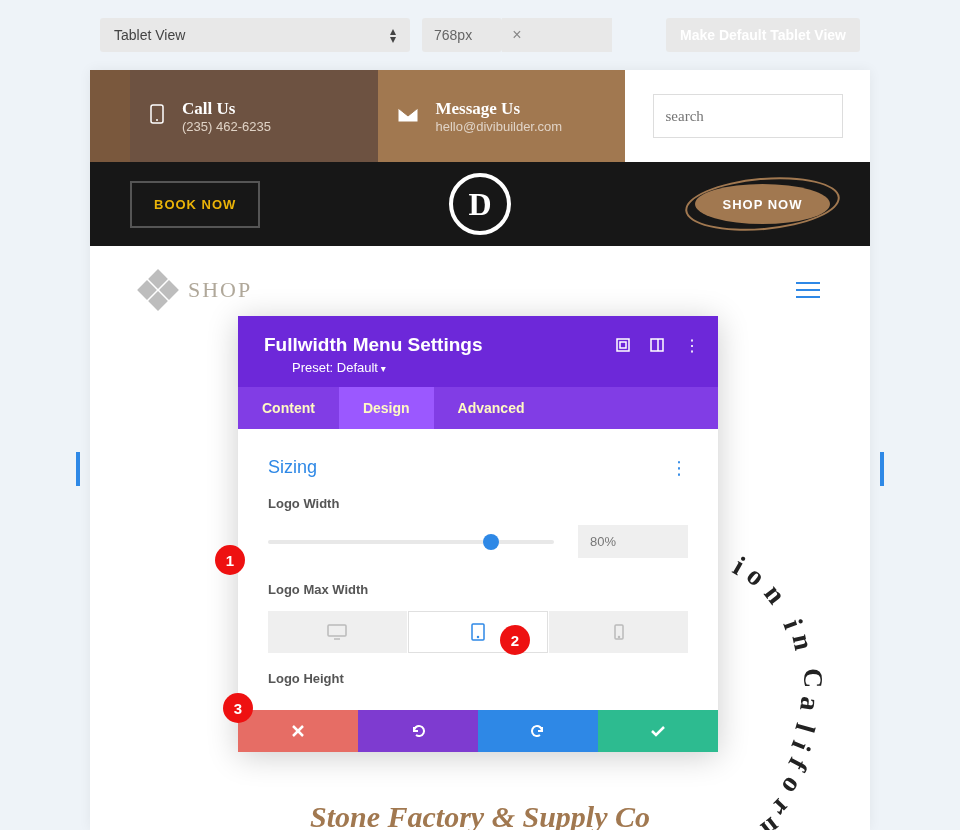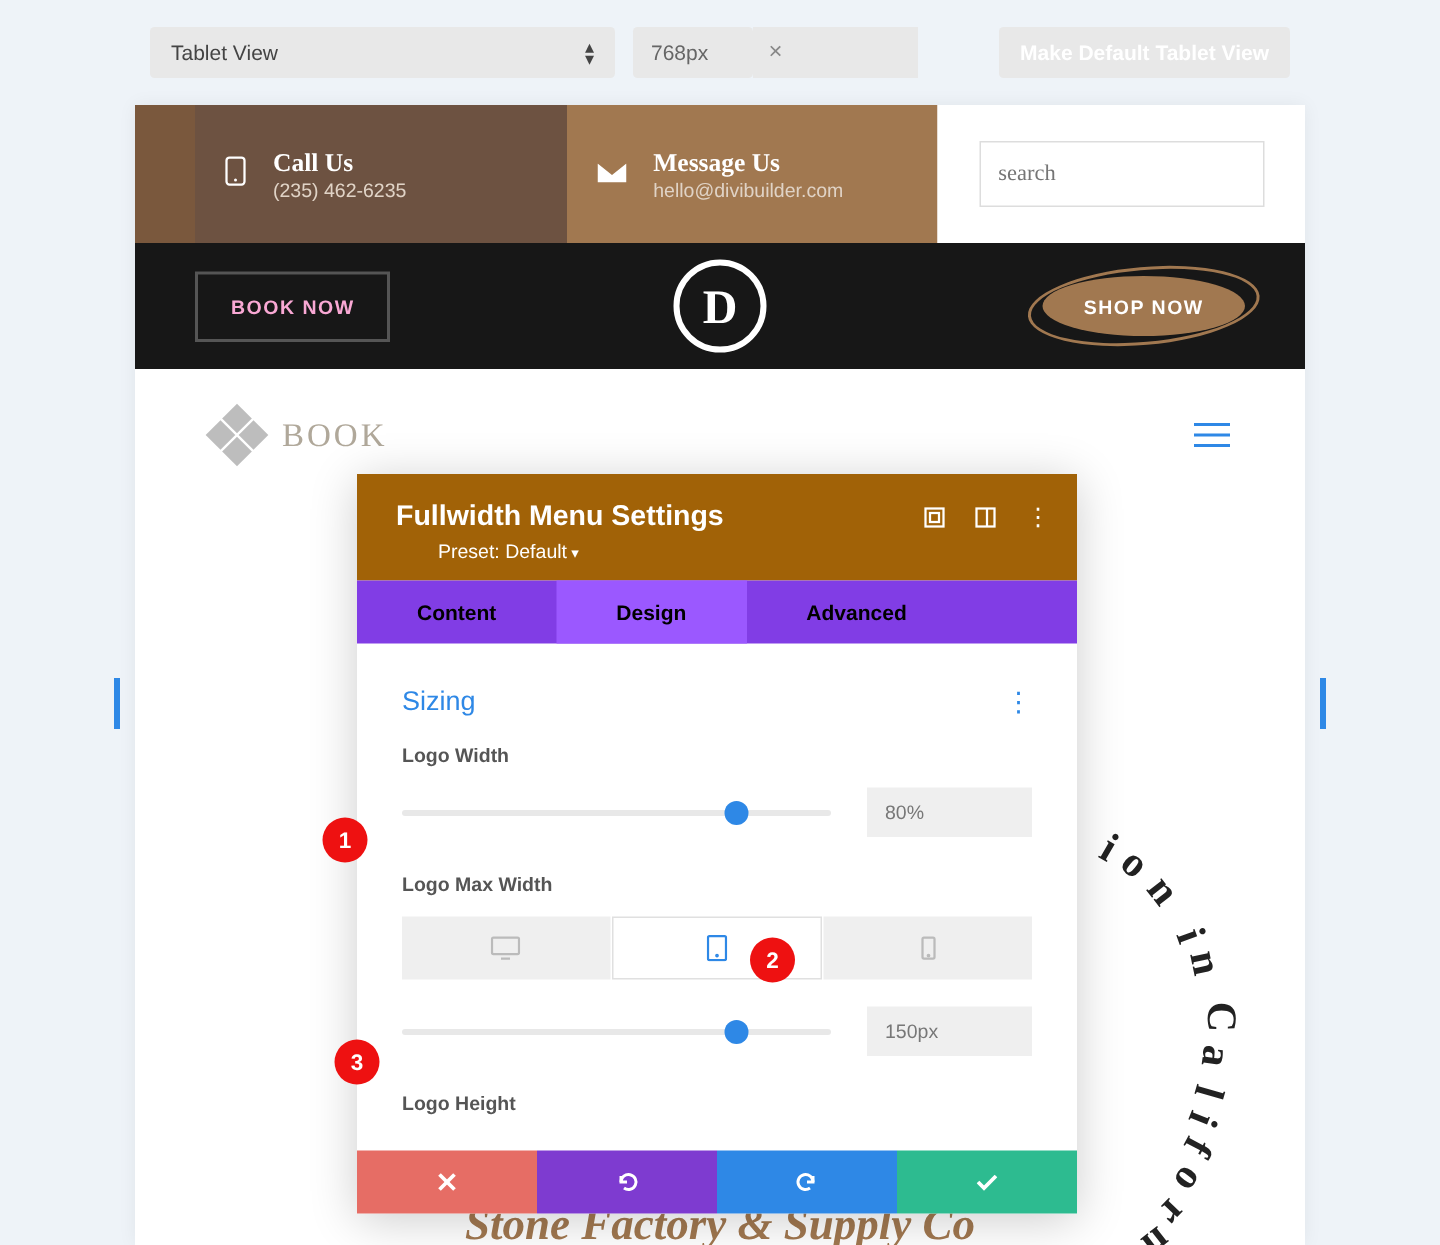--- a/index.html
+++ b/index.html
@@ -24,21 +24,21 @@
 .topbar .phone-icon { color: #fff; font-size: 18px; }
 .topbar .tb-msg { flex: 1; background: #a17850; display: flex; align-items: center; gap: 18px; padding: 0 20px; }
 .topbar .tb-icon { color: #fff; font-size: 18px; }
 .tb-text .tb-title { color: #fff; font-family: Georgia, serif; font-weight: 700; font-size: 17px; }
 .tb-text .tb-sub { color: #e0d3c6; font-size: 13px; }
 .topbar .tb-search { width: 245px; background: #fff; display: flex; align-items: center; justify-content: center; }
 .search-input { width: 190px; height: 44px; border: 1px solid #ddd; padding: 0 12px; font-family: Georgia, serif; font-size: 15px; color: #777; }
 
 
 .navbar { background: #171717; height: 84px; display: flex; align-items: center; justify-content: space-between; padding: 0 40px; position: relative; }
-.book-now { border: 2px solid #555; color: #f9a8d4; font-weight: 700; font-size: 13px; letter-spacing: 1px; padding: 14px 22px; cursor: pointer; }
+.book-now { border: 2px solid #555; color: #eab308; font-weight: 700; font-size: 13px; letter-spacing: 1px; padding: 14px 22px; cursor: pointer; }
 .logo-circle { position: absolute; left: 50%; transform: translateX(-50%); width: 62px; height: 62px; border: 4px solid #fff; border-radius: 50%; display: flex; align-items: center; justify-content: center; }
 .logo-circle span { color: #fff; font-family: Georgia, serif; font-size: 32px; font-weight: 700; }
 .shop-now { position: relative; background: #a17850; color: #fff; font-weight: 700; font-size: 13px; letter-spacing: 1px; padding: 0; width: 135px; height: 40px; border-radius: 50%/50%; display: flex; align-items: center; justify-content: center; cursor: pointer; }
 .shop-now::before { content: ""; position: absolute; inset: -6px -10px; border: 2px solid #a17850; border-radius: 50%/50%; transform: rotate(-5deg); }
 
 
 .inner-header { display: flex; align-items: center; justify-content: space-between; padding: 26px 50px; }
 .inner-brand { display: flex; align-items: center; gap: 12px; }
 .diamond-set { position: relative; width: 36px; height: 36px; }
 .diamond { position: absolute; width: 14px; height: 14px; background: #bdbdbd; transform: rotate(45deg); }
@@ -57,28 +57,28 @@
 
 
 .curved-sto { position: absolute; left: 186px; top: 485px; }
 .curved-sto span { position: absolute; font-family: Georgia, serif; font-weight: 900; font-size: 28px; color: #222; }
 .curved-right { position: absolute; right: 125px; top: 480px; }
 .curved-right span { position: absolute; font-family: Georgia, serif; font-weight: 900; font-size: 28px; color: #222; }
 .bottom-title { position: absolute; bottom: -4px; left: 0; right: 0; text-align: center; font-family: Georgia, serif; font-style: italic; font-weight: 700; font-size: 30px; color: #a17850; }
 
 
 .modal { position: absolute; left: 238px; top: 316px; width: 480px; background: #fff; box-shadow: 0 4px 30px rgba(0,0,0,0.2); z-index: 50; }
-.modal-head { background: #a16207; color: #fff; padding: 18px 26px 12px; }
+.modal-head { background: #6d28d9; color: #fff; padding: 18px 26px 12px; }
 .modal-title { font-size: 19px; font-weight: 600; }
 .modal-preset { font-size: 13px; margin-top: 4px; cursor: pointer; margin-left: 28px; }
 .modal-preset::after { content: " ▾"; font-size: 10px; }
 .modal-icons { position: absolute; right: 18px; top: 22px; display: flex; gap: 20px; }
 .modal-icons div { color: #fff; cursor: pointer; font-size: 14px; }
 .tabs { background: #813de5; display: flex; }
-.tab { padding: 13px 40px; color: #000000; font-size: 14px; font-weight: 600; cursor: pointer; }
+.tab { padding: 13px 24px; color: #fef9c3; font-size: 14px; font-weight: 600; cursor: pointer; }
 .tab.active { background: #9b58ff; }
 .modal-body { padding: 28px 30px 10px; }
 .sizing-row { display: flex; justify-content: space-between; align-items: center; margin-bottom: 18px; }
 .sizing-title { color: #2e88e6; font-size: 18px; font-weight: 400; }
 .sizing-menu { color: #2e88e6; font-size: 18px; cursor: pointer; line-height: 1; }
 .field-label { font-size: 13px; color: #555; margin-bottom: 14px; font-weight: 700; }
 .slider-row { display: flex; align-items: center; gap: 24px; margin-bottom: 24px; }
 .slider { flex: 1; position: relative; height: 4px; background: #e8e8e8; border-radius: 2px; cursor: pointer; }
 .slider-thumb { position: absolute; width: 16px; height: 16px; background: #2e88e6; border-radius: 50%; top: -6px; left: 78%; margin-left: -8px; }
 .slider-val { width: 110px; background: #efefef; color: #777; padding: 9px 12px; font-size: 13px; }
@@ -155,21 +155,21 @@
   </div>
 
   <div class="inner-header">
     <div class="inner-brand">
       <div class="diamond-set">
         <div class="diamond d1"></div>
           <div class="diamond d2"></div>
           <div class="diamond d3"></div>
           <div class="diamond d4"></div>
       </div>
-      <div class="inner-text">BOOK</div>
+      <div class="inner-text">SHOP</div>
     </div>
     <div class="hamburger">
         <span></span>
         <span></span>
         <span></span>
       </div>
   </div>
 
   <div class="curved-sto">
     <span style="transform:rotate(-44deg);left:0;top:28px">S</span>
@@ -247,26 +247,20 @@
             <circle cx="7" cy="14" r="0.5" fill="currentColor"></circle>
           </svg>
         </div>
       <div class="dt">
           <svg width="10" height="16" viewBox="0 0 10 16" stroke="currentColor" fill="none" stroke-width="1.5">
             <rect x="1" y="1" width="8" height="14" rx="1"></rect>
             <circle cx="5" cy="13" r="0.5" fill="currentColor"></circle>
           </svg>
         </div>
     </div>
-    <div class="slider-row">
-      <div class="slider">
-          <div class="slider-thumb"></div>
-        </div>
-      <div class="slider-val">150px</div>
-    </div>
 
     <div class="field-label">Logo Height</div>
   </div>
   <div class="modal-foot">
     <div class="foot-btn fb-red">
         <svg width="12" height="12" viewBox="0 0 12 12" stroke="#fff" stroke-width="2.5">
           <line x1="1" y1="1" x2="11" y2="11"></line>
           <line x1="11" y1="1" x2="1" y2="11"></line>
         </svg>
       </div>

